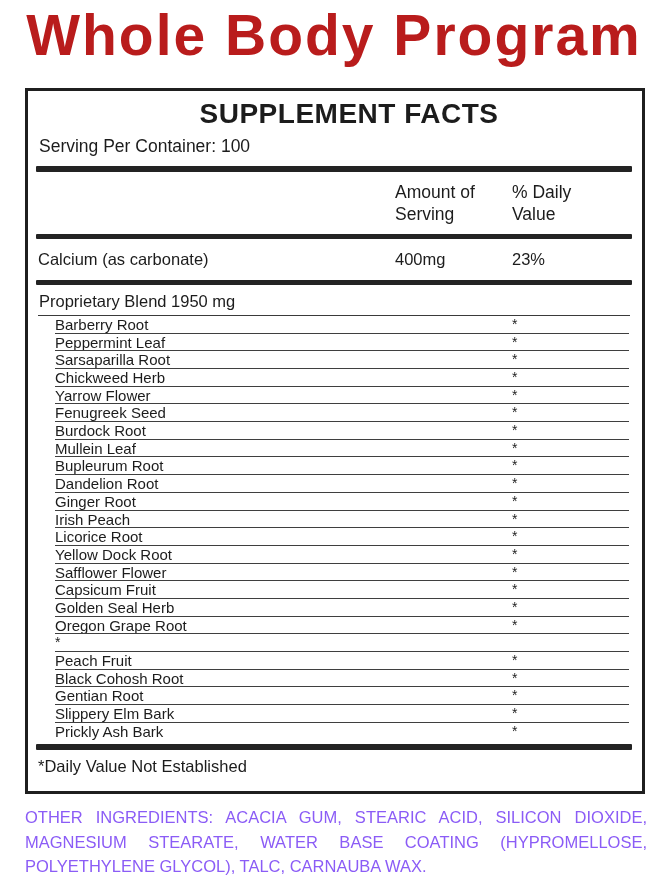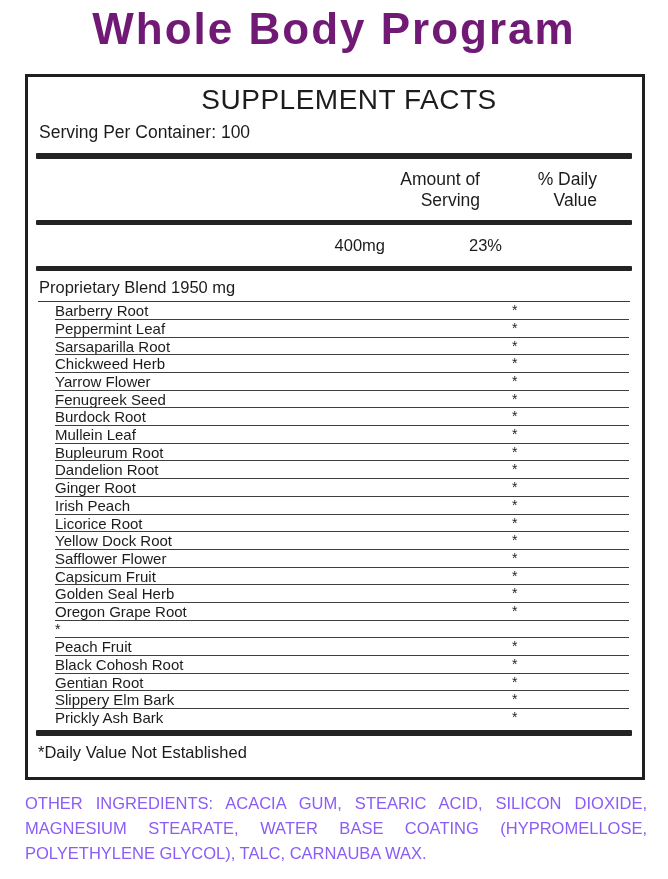--- a/index.html
+++ b/index.html
@@ -8,62 +8,62 @@
     width: 668px; height: 879px;
     font-family: "Liberation Sans", sans-serif;
     color: #1c1c1c;
     position: relative;
     overflow: hidden;
   }
   .page { width: 668px; height: 879px; padding-top: 6px; }
 
   .product-title {
     text-align: center;
-    font-size: 44px;
+    font-size: 57px;
     font-weight: bold;
     letter-spacing: 2px;
     line-height: 1.05;
-    color: #701a75;
+    color: #b91c1c;
   }
 
   .facts-box {
     margin: 22px 23px 0 25px;
     width: 620px;
     height: 706px;
     border: 3px solid #1f1f1f;
     padding-top: 5px;
     background: #fff;
   }
 
   .sf-heading {
     text-align: center;
     font-size: 28px;
-    font-weight: normal;
+    font-weight: bold;
     letter-spacing: 0.5px;
     margin-top: 2px;
     padding-left: 28px;
   }
 
   .serving-block { padding: 6px 0 0 11px; font-size: 17.5px; line-height: 1.22; }
   .serving-line { display: block; }
 
   .bar {
     height: 6px;
     background: #232323;
     margin: 0 10px 0 8px;
     border-radius: 1px;
   }
   .bar.thin { height: 5px; }
   .bar-top { margin-top: 9px; }
 
   .cols-3 {
     display: grid;
     grid-template-columns: 357px 117px auto;
+    padding-left: 10px;
     align-items: start;
-    text-align: right;
   }
   .header-row { padding-top: 10px; padding-bottom: 8px; font-size: 17.5px; line-height: 1.25; }
   .header-row .col-label { max-width: 95px; }
 
   .calcium-row { padding-top: 11px; padding-bottom: 11px; font-size: 16.5px; }
 
   .blend-title {
     margin: 0 12px 0 10px;
     padding: 7px 0 4px 1px;
     font-size: 16.5px;
@@ -115,20 +115,21 @@
 
     <div class="cols-3 header-row">
       <span></span>
       <span class="col-label">Amount of Serving</span>
       <span class="col-label">% Daily Value</span>
     </div>
 
     <div class="bar thin"></div>
 
     <div class="cols-3 calcium-row">
+      <span>Calcium (as carbonate)</span>
       <span>400mg</span>
       <span>23%</span>
     </div>
 
     <div class="bar thin"></div>
 
     <div class="blend-title">Proprietary Blend 1950 mg</div>
 
     <div class="ing-list">
   <div class="ing-row">

